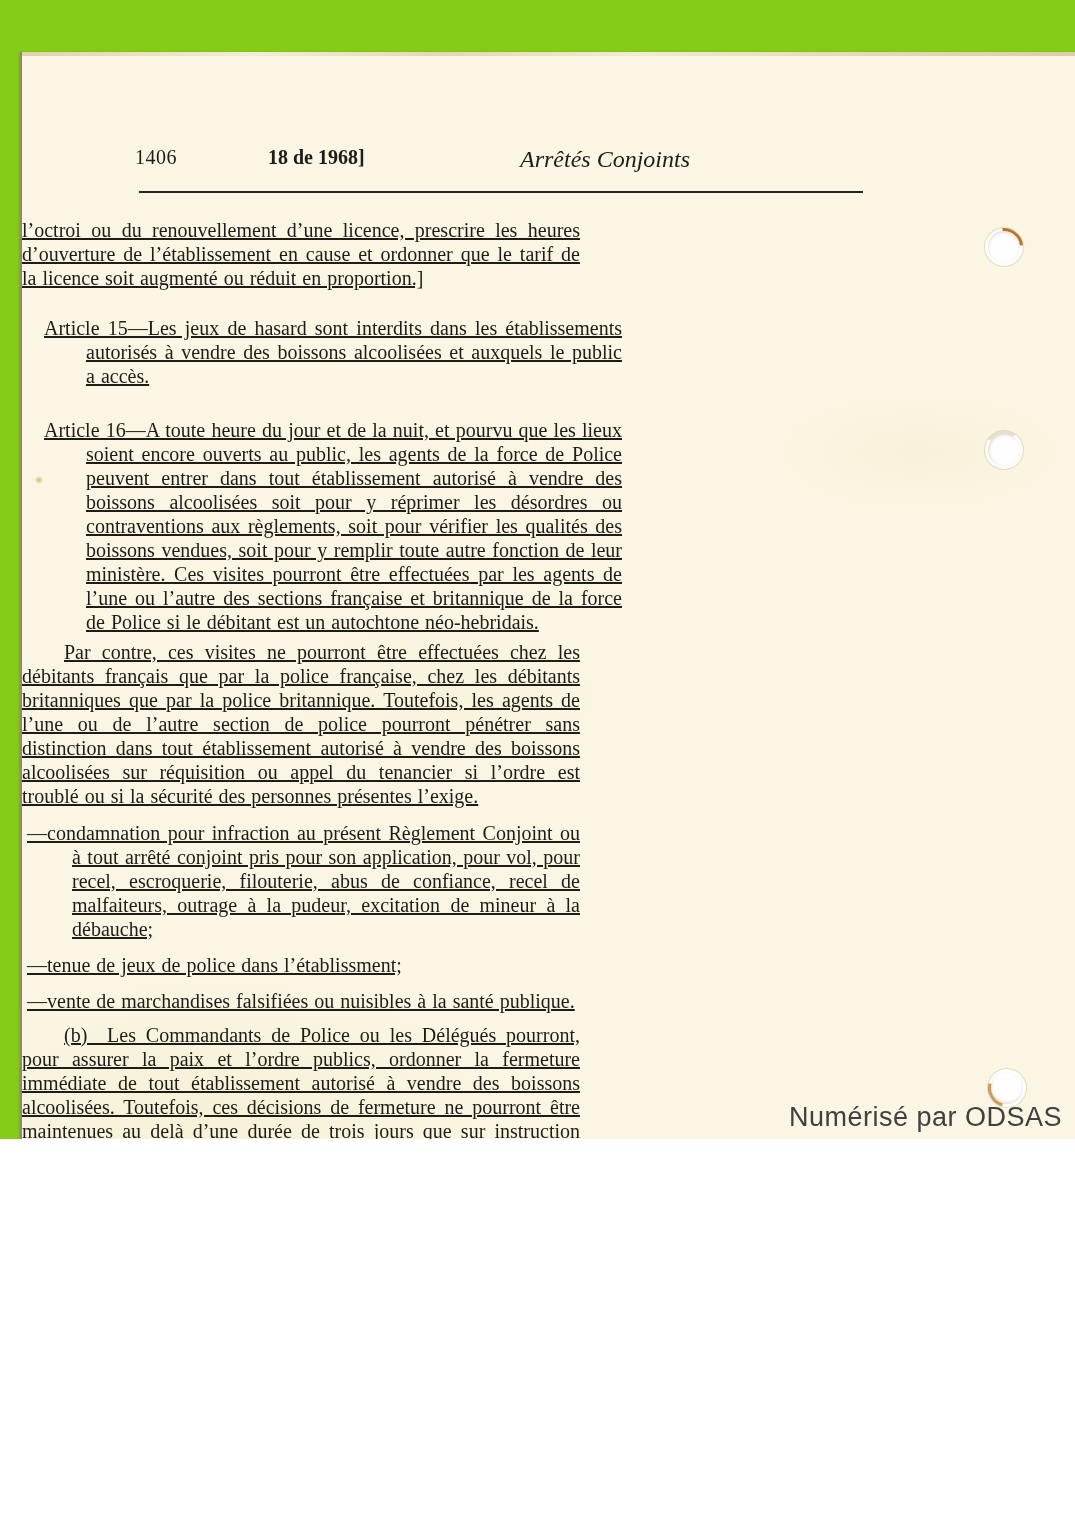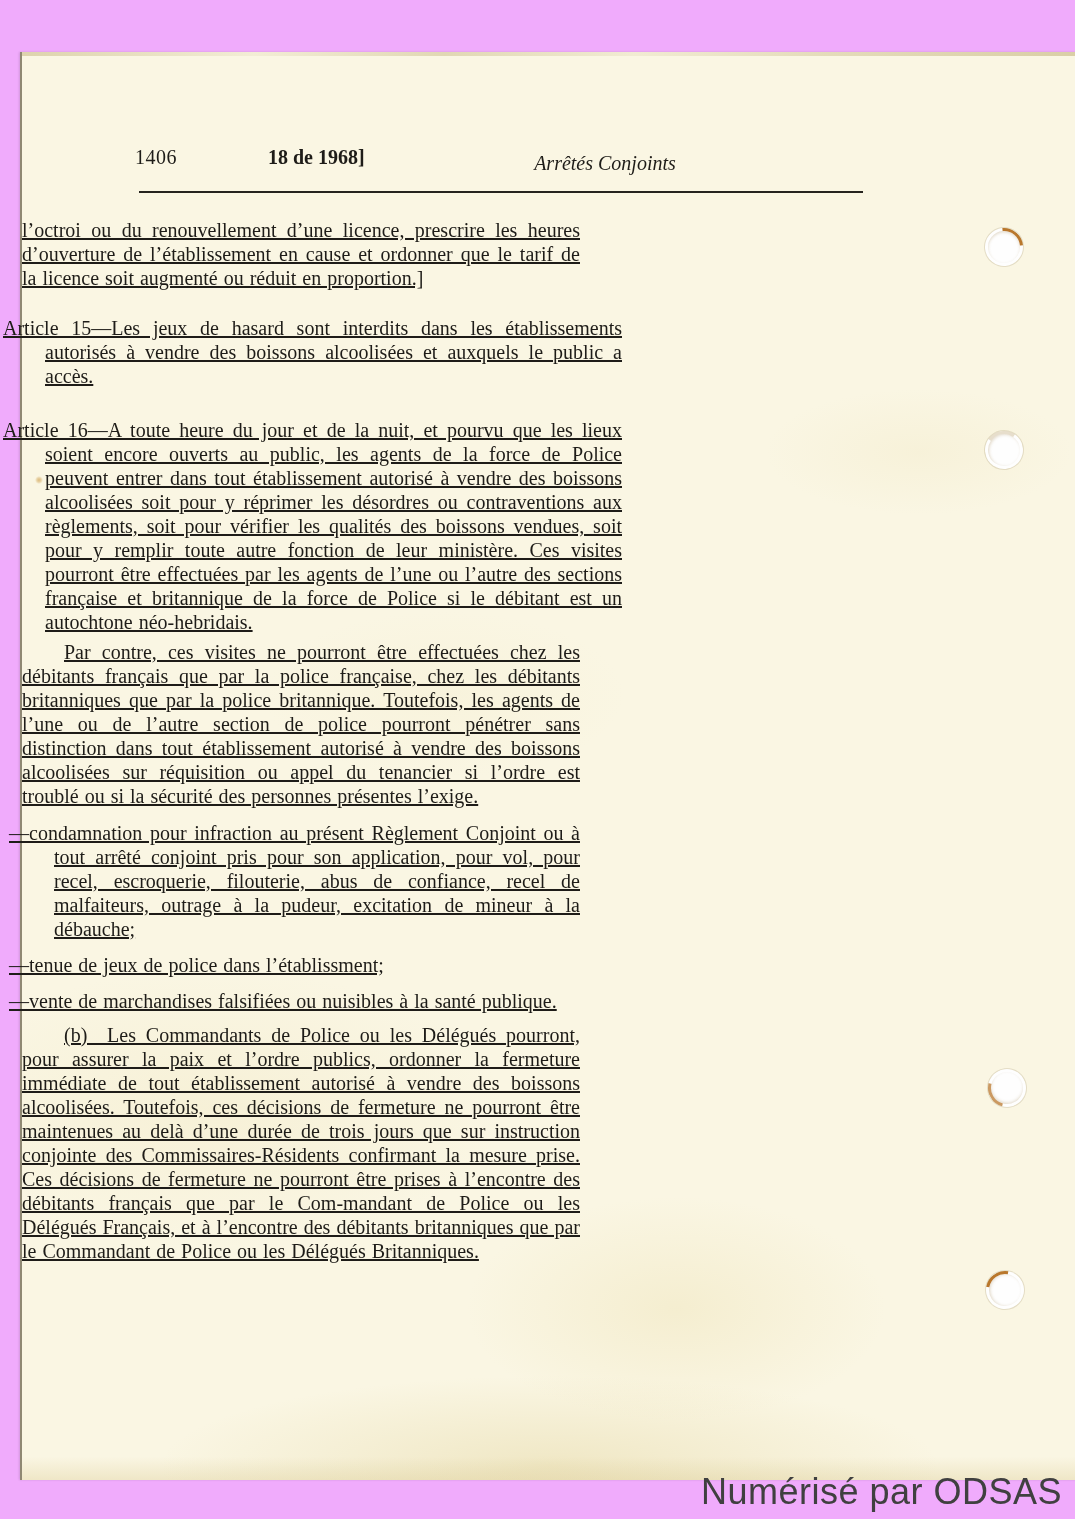--- a/index.html
+++ b/index.html
@@ -2,22 +2,22 @@
 <html><head>
 <meta charset="utf-8">
 <style>
   html, body { margin:0; padding:0; }
   body {
     width:1075px; height:1519px;
     background:#ffffff;
     font-family:"Liberation Serif","DejaVu Serif",serif;
   }
   .canvas {
-    position:relative; width:1075px; height:1519px;
-    background:#f0abfc; overflow:hidden;
+    position:relative; width:1075px; height:1139px;
+    background:#84cc16; overflow:hidden;
   }
   
   .paper {
     position:absolute; left:20px; top:52px; width:1055px; height:1428px;
     background-color:#faf6e3;
     background-image:
       radial-gradient(circle at 17px 428px, rgba(196,138,40,0.55) 0px, rgba(196,138,40,0.35) 2px, transparent 4px),
       radial-gradient(ellipse 300px 160px at 62% 88%, rgba(226,208,140,0.22), transparent 70%),
       radial-gradient(ellipse 420px 200px at 18% 74%, rgba(228,212,150,0.16), transparent 70%),
       radial-gradient(ellipse 520px 120px at 50% 99%, rgba(213,193,118,0.28), transparent 75%),
@@ -35,52 +35,52 @@
   }
   .paper::after { 
     content:""; position:absolute; bottom:0; left:0; right:0; height:26px;
     background:linear-gradient(0deg, rgba(205,185,115,0.25), transparent 90%);
   }
   
   .hdr { position:absolute; top:94px; left:0; right:0; height:30px; color:#1e1c18; }
   .hdr .pageno   { position:absolute; left:113px; font-size:20px; letter-spacing:0.5px; }
   .hdr .issue    { position:absolute; left:246px; font-size:20px; font-weight:bold; }
   .hdr .runtitle { position:absolute; left:463px; width:240px; text-align:center;
-                   font-size:20px; font-style:italic;margin-top:6px; }
+                   font-size:24px; font-style:italic; }
   .hrule { position:absolute; top:139px; left:117px; width:724px; height:2px;
            background:#26241e; }
   
   .text-flow { position:absolute; top:166px; left:0; width:100%; color:#1e1c18;
                font-size:20px; line-height:24px; word-spacing:1px; }
   .text-flow p { margin:0; text-align:justify; text-align-last:left;text-decoration:underline; }
   .p-plain  { margin-left:280px; width:558px; }
   .p-art    { margin-left:238px; width:600px; box-sizing:border-box;
-              padding-left:23px; text-indent:-42px; }
+              padding-left:64px; text-indent:-42px; }
   .p-ind    { margin-left:280px; width:558px; text-indent:42px; }
   .p-dash   { margin-left:280px; width:558px; box-sizing:border-box;
-              padding-left:32px; text-indent:-45px; }
+              padding-left:50px; text-indent:-45px; }
   .gap26 { margin-top:26px !important; }
   .gap30 { margin-top:30px !important; }
   .gap32 { margin-top:32px !important; }
   .gap13 { margin-top:13px !important; }
   .gap12 { margin-top:12px !important; }
   .gap10 { margin-top:10px !important; }
   .gap6  { margin-top:6px  !important; }
   
   .hole { position:absolute; width:38px; height:38px; border-radius:50%;
           background:#fefefe; border:3px solid transparent; box-sizing:border-box;
           box-shadow:0 0 0 1px rgba(150,130,90,0.22), inset 1px 1px 3px rgba(150,120,60,0.25); }
   .hole-1 { left:963px; top:176px;  border-top-color:#b9772c; transform:rotate(40deg); }
   .hole-2 { left:963px; top:379px;  border-top-color:rgba(180,150,90,0.30); transform:rotate(-10deg); }
   .hole-3 { left:966px; top:1017px; border-top-color:rgba(185,119,44,0.75); transform:rotate(-120deg); }
   .hole-4 { left:964px; top:1219px; border-top-color:#b9772c; transform:rotate(-35deg); }
   
   .watermark { position:absolute; right:13px; bottom:6px;
                font-family:"Liberation Sans","DejaVu Sans",sans-serif;
-               font-size:36px; color:#404040; letter-spacing:0.5px; }
+               font-size:27px; color:#404040; letter-spacing:0.5px; }
 </style>
 </head>
 <body>
 
 <div class="canvas">
 
   <div class="paper">
 
     <div class="hdr">
       <span class="pageno">1406</span>

